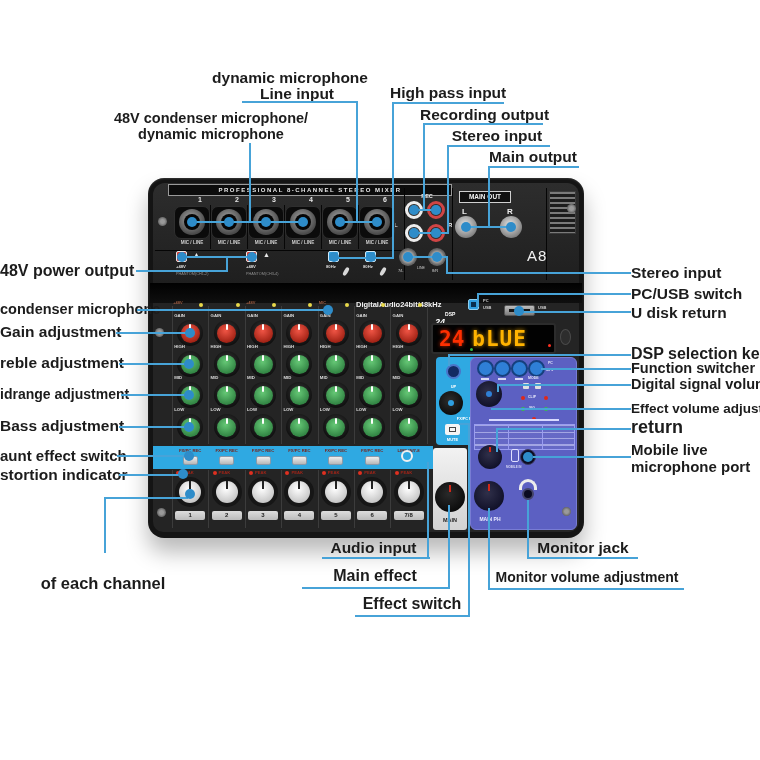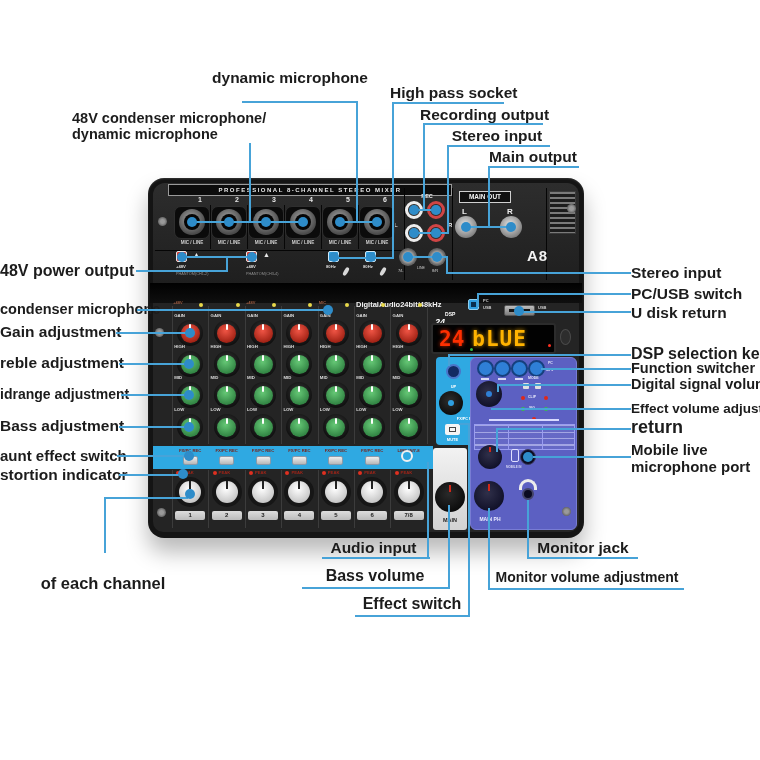--- a/index.html
+++ b/index.html
@@ -53,21 +53,21 @@
   <div style="left:398px;top:268px;font-size:4px;color:#cfcfcf">7/L</div>
   <div style="left:417px;top:266px;font-size:3.5px;color:#cfcfcf">LINE</div>
   <div style="left:432px;top:268px;font-size:4px;color:#cfcfcf">8/R</div>
 
   <div style="left:459px;top:191px;width:52px;height:12px;border:1px solid #d0d0d0;background:#101010;color:#f0f0f0;font-size:6.5px;font-weight:700;text-align:center;line-height:10px">MAIN OUT</div>
   <div style="left:462px;top:207px;font-size:8px;font-weight:700;color:#ededed">L</div>
   <div style="left:507px;top:207px;font-size:8px;font-weight:700;color:#ededed">R</div>
   <div style="left:455px;top:216px;width:22px;height:22px;border-radius:50%;background:radial-gradient(circle at 45% 40%,#e6e6e6,#8a8a8a 65%,#555)"></div>
   <div style="left:500px;top:216px;width:22px;height:22px;border-radius:50%;background:radial-gradient(circle at 45% 40%,#e6e6e6,#8a8a8a 65%,#555)"></div>
   <div style="left:549px;top:191px;width:27px;height:43px;background:repeating-linear-gradient(180deg,#7a7a7a 0 2px,#1c1c1c 2px 5px);border:1px solid #3a3a3a"></div>
-  <div style="left:527px;top:247px;font-size:15px;font-weight:700;letter-spacing:1px;color:#f2f2f2">A8</div>
+  <div style="left:527px;top:247px;font-size:15px;font-weight:400;letter-spacing:1px;color:#f2f2f2">A8</div>
 
   <div style="left:150px;top:283px;width:432px;height:20px;background:linear-gradient(#010101,#0f0f0f)"></div>
   <div style="left:153px;top:303px;width:426px;height:229px;background:#242424;border-radius:0 0 10px 10px"></div>
 
   <div style="left:153px;top:446px;width:280px;height:23px;background:#2fa9e2"></div>
 
   <div style="left:356px;top:300px;font-size:7.5px;font-weight:700;color:#f2f2f2">DigitalAudio24bit/48kHz</div>
   <div style="left:435px;top:311px;color:#fff"><span style="font-size:9px;font-weight:700;font-style:italic">24</span><span style="font-size:5px;font-weight:700;vertical-align:top">DSP</span></div>
 
   <div style="left:431px;top:323px;width:125px;height:31px;background:#020202;border:2px solid #2c2c2c;border-radius:3px;display:flex;align-items:center;padding-left:6px;gap:8px">
@@ -140,26 +140,27 @@
   <div style="left:522px;top:488px;width:12px;height:12px;border-radius:50%;background:#0b0b22;border:2px solid #44446a"></div>
 
   <div style="left:158px;top:217px;width:9px;height:9px;border-radius:50%;background:radial-gradient(circle,#9a9a9a 30%,#404040)"></div>
   <div style="left:567px;top:204px;width:9px;height:9px;border-radius:50%;background:radial-gradient(circle,#9a9a9a 30%,#404040)"></div>
   <div style="left:155px;top:328px;width:9px;height:9px;border-radius:50%;background:radial-gradient(circle,#9a9a9a 30%,#404040)"></div>
   <div style="left:157px;top:508px;width:9px;height:9px;border-radius:50%;background:radial-gradient(circle,#9a9a9a 30%,#404040)"></div>
   <div style="left:562px;top:507px;width:9px;height:9px;border-radius:50%;background:radial-gradient(circle,#9a9a9a 30%,#404040)"></div>
   <div style="left:560px;top:329px;width:11px;height:16px;border-radius:50%;background:#2d2d2d;border:1px solid #4a4a4a"></div>
 
   <div class="lbl" style="left:195px;top:69px;width:190px;text-align:center;font-size:15.5px">dynamic microphone</div>
-  <div class="lbl" style="left:390px;top:84px;width:114px;text-align:center;font-size:15.5px">High pass socket</div>
+  <div class="lbl" style="left:202px;top:85px;width:190px;text-align:center;font-size:15.5px">Line input</div>
+  <div class="lbl" style="left:390px;top:84px;width:114px;text-align:center;font-size:15.5px">High pass input</div>
   <div class="lbl" style="left:420px;top:106px;width:122px;text-align:center;font-size:15.5px">Recording output</div>
   <div class="lbl" style="left:445px;top:127px;width:104px;text-align:center;font-size:15.5px">Stereo input</div>
   <div class="lbl" style="left:486px;top:148px;width:94px;text-align:center;font-size:15.5px">Main output</div>
 
-  <div class="lbl" style="left:72px;top:111px;width:230px;font-size:14.5px;line-height:15.5px"><span>48V condenser microphone/</span><br><span>dynamic microphone</span></div>
+  <div class="lbl" style="left:96px;top:111px;width:230px;text-align:center;font-size:14.5px;line-height:15.5px"><span>48V condenser microphone/</span><br><span>dynamic microphone</span></div>
   <div class="lbl" style="left:0px;top:262px;width:133px;text-align:right;font-size:16px">48V power output</div>
   <div class="lbl" style="left:0px;top:301px;width:133px;text-align:right;font-size:14.5px">condenser microphone</div>
   <div class="lbl" style="left:0px;top:323px;width:111px;text-align:right;font-size:15.5px">Gain adjustment</div>
   <div class="lbl" style="left:0px;top:354px;width:115px;text-align:right;font-size:15.5px">reble adjustment</div>
   <div class="lbl" style="left:0px;top:386px;width:117px;text-align:right;font-size:14px">idrange adjustment</div>
   <div class="lbl" style="left:0px;top:417px;width:115px;text-align:right;font-size:15.5px">Bass adjustment</div>
   <div class="lbl" style="left:0px;top:447px;width:113px;text-align:right;font-size:15px">aunt effect switch</div>
   <div class="lbl" style="left:0px;top:466px;width:115px;text-align:right;font-size:15.5px">stortion indicator</div>
   <div class="lbl" style="left:8px;top:552px;width:190px;text-align:center;font-size:16.5px;line-height:21px"><br><span>of each channel</span></div>
 
@@ -169,21 +170,21 @@
   <div class="lbl" style="left:631px;top:345px;font-size:16px">DSP selection key</div>
   <div class="lbl" style="left:631px;top:360px;font-size:14.5px">Function switcher</div>
   <div class="lbl" style="left:631px;top:376px;font-size:14.5px">Digital signal volume</div>
   <div class="lbl" style="left:631px;top:401px;font-size:13.5px">Effect volume adjustment</div>
   <div class="lbl" style="left:631px;top:417px;font-size:18px">return</div>
   <div class="lbl" style="left:631px;top:441px;font-size:15px;line-height:17px"><span>Mobile live</span><br><span>microphone port</span></div>
   <div class="lbl" style="left:527px;top:539px;width:112px;text-align:center;font-size:15.5px">Monitor jack</div>
   <div class="lbl" style="left:489px;top:569px;width:196px;text-align:center;font-size:14px">Monitor volume adjustment</div>
 
   <div class="lbl" style="left:317px;top:539px;width:113px;text-align:center;font-size:15.5px">Audio input</div>
-  <div class="lbl" style="left:302px;top:567px;width:146px;text-align:center;font-size:16px">Bass volume</div>
+  <div class="lbl" style="left:302px;top:567px;width:146px;text-align:center;font-size:16px">Main effect</div>
   <div class="lbl" style="left:352px;top:595px;width:120px;text-align:center;font-size:16px">Effect switch</div>
 
 <div style="left: 174px; top: 206px; width: 36px; height: 33px; background: rgb(11, 11, 11); border: 1px solid rgb(46, 46, 46); border-radius: 7px;"></div>
     <div style="left: 179px; top: 209px; width: 26px; height: 26px; border-radius: 50%; background: radial-gradient(circle at 45% 40%, rgb(168, 168, 168), rgb(74, 74, 74) 70%);"></div>
     <div style="left: 184px; top: 214px; width: 16px; height: 16px; border-radius: 50%; background: rgb(6, 6, 6);"></div>
     <div style="left: 198px; top: 196px; font-size: 7px; font-weight: 700; color: rgb(230, 230, 230);">1</div>
     <div style="left: 174px; top: 240px; width: 36px; text-align: center; font-size: 4.6px; font-weight: 700; color: rgb(205, 205, 205);">MIC / LINE</div>
     <div style="left: 210px; top: 205px; width: 1px; height: 44px; background: rgb(7, 7, 7);"></div>
     <div style="left: 211px; top: 206px; width: 36px; height: 33px; background: rgb(11, 11, 11); border: 1px solid rgb(46, 46, 46); border-radius: 7px;"></div>
     <div style="left: 216px; top: 209px; width: 26px; height: 26px; border-radius: 50%; background: radial-gradient(circle at 45% 40%, rgb(168, 168, 168), rgb(74, 74, 74) 70%);"></div>

